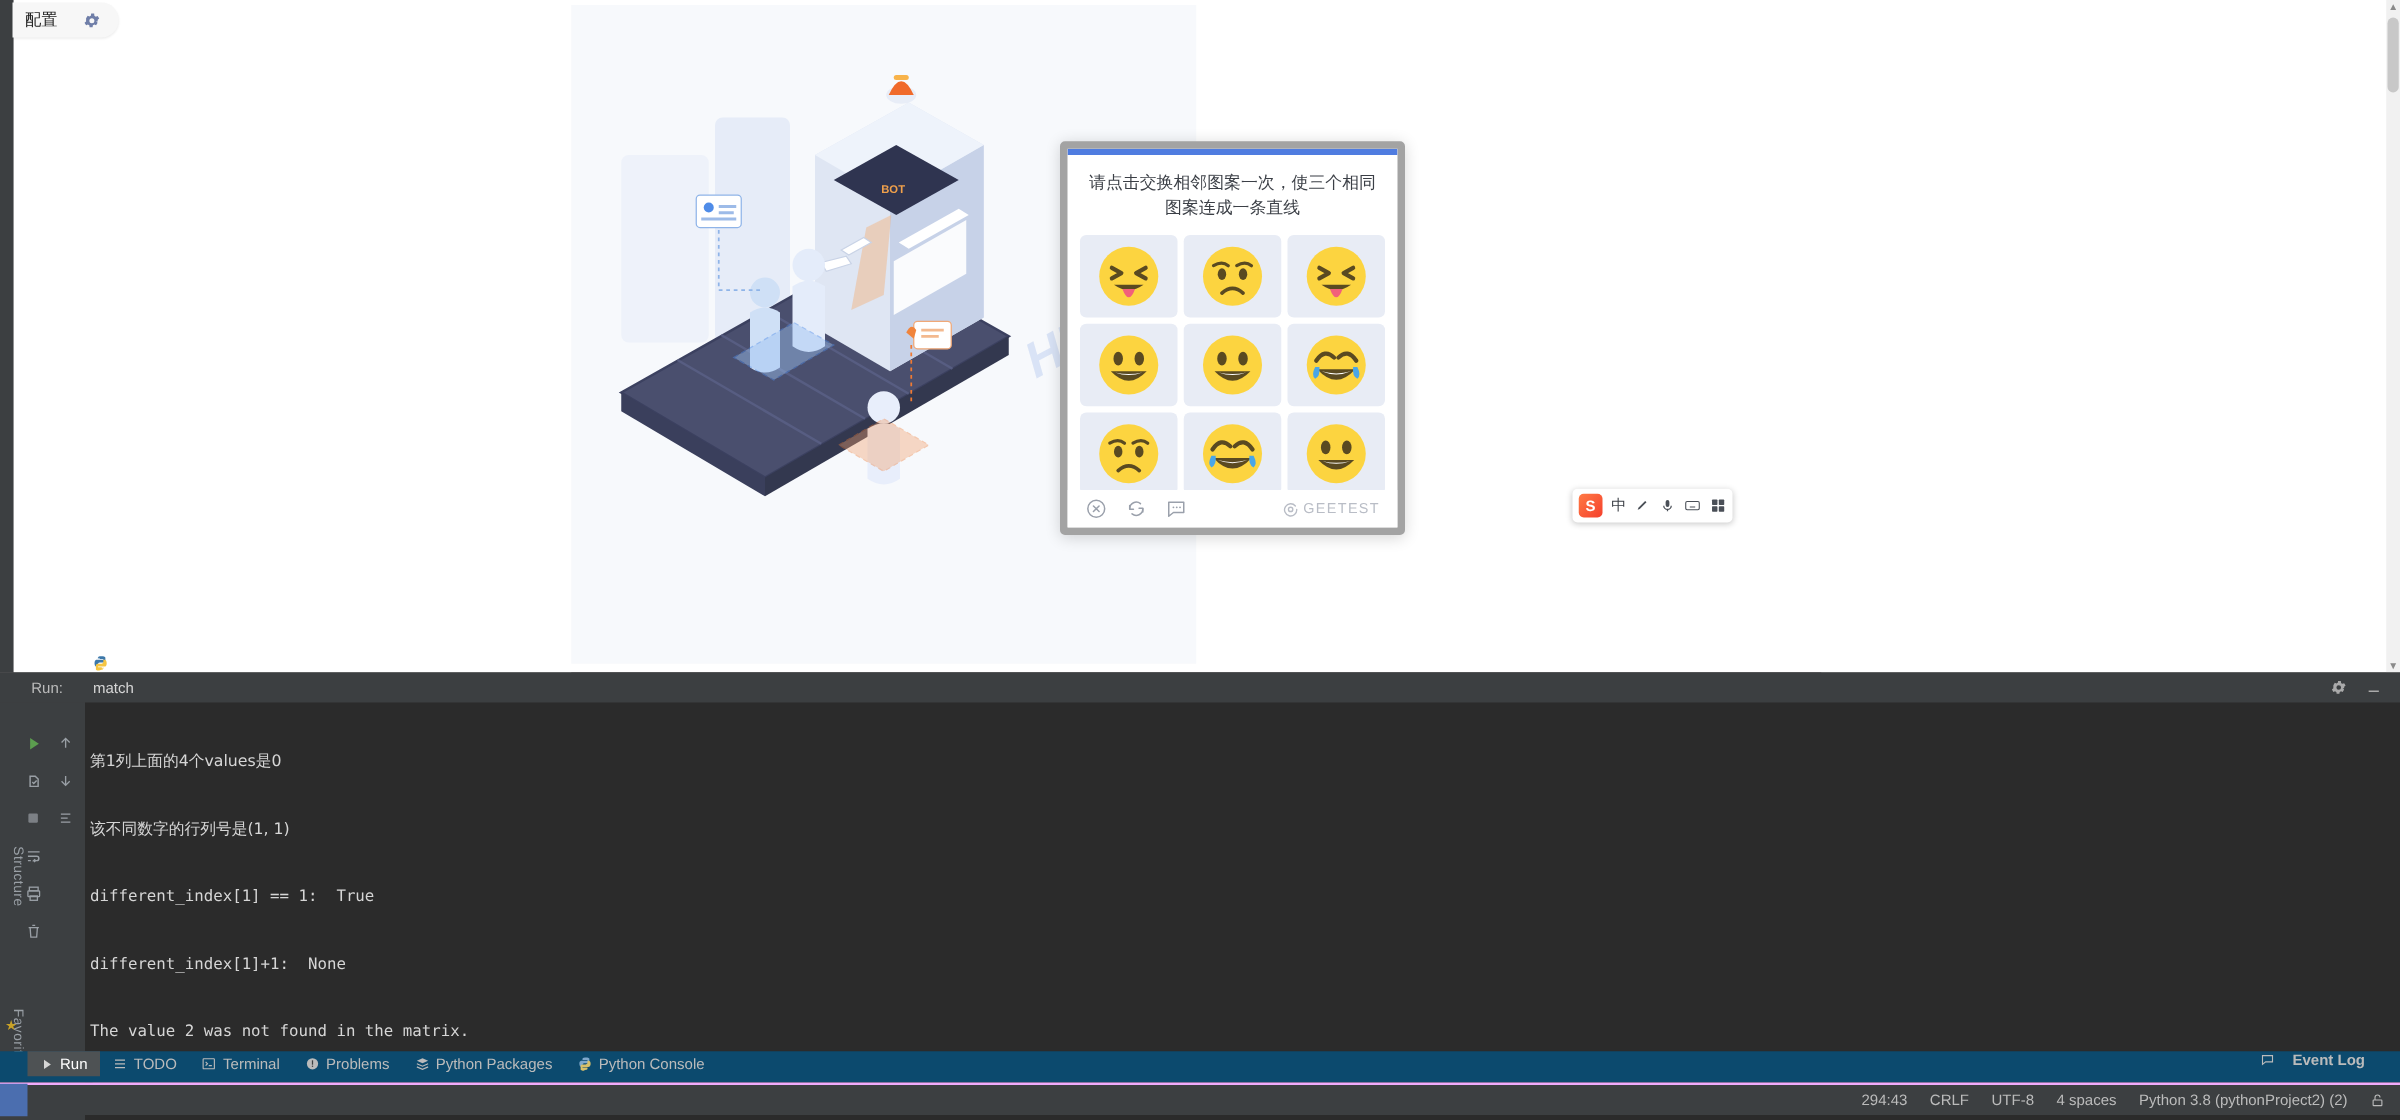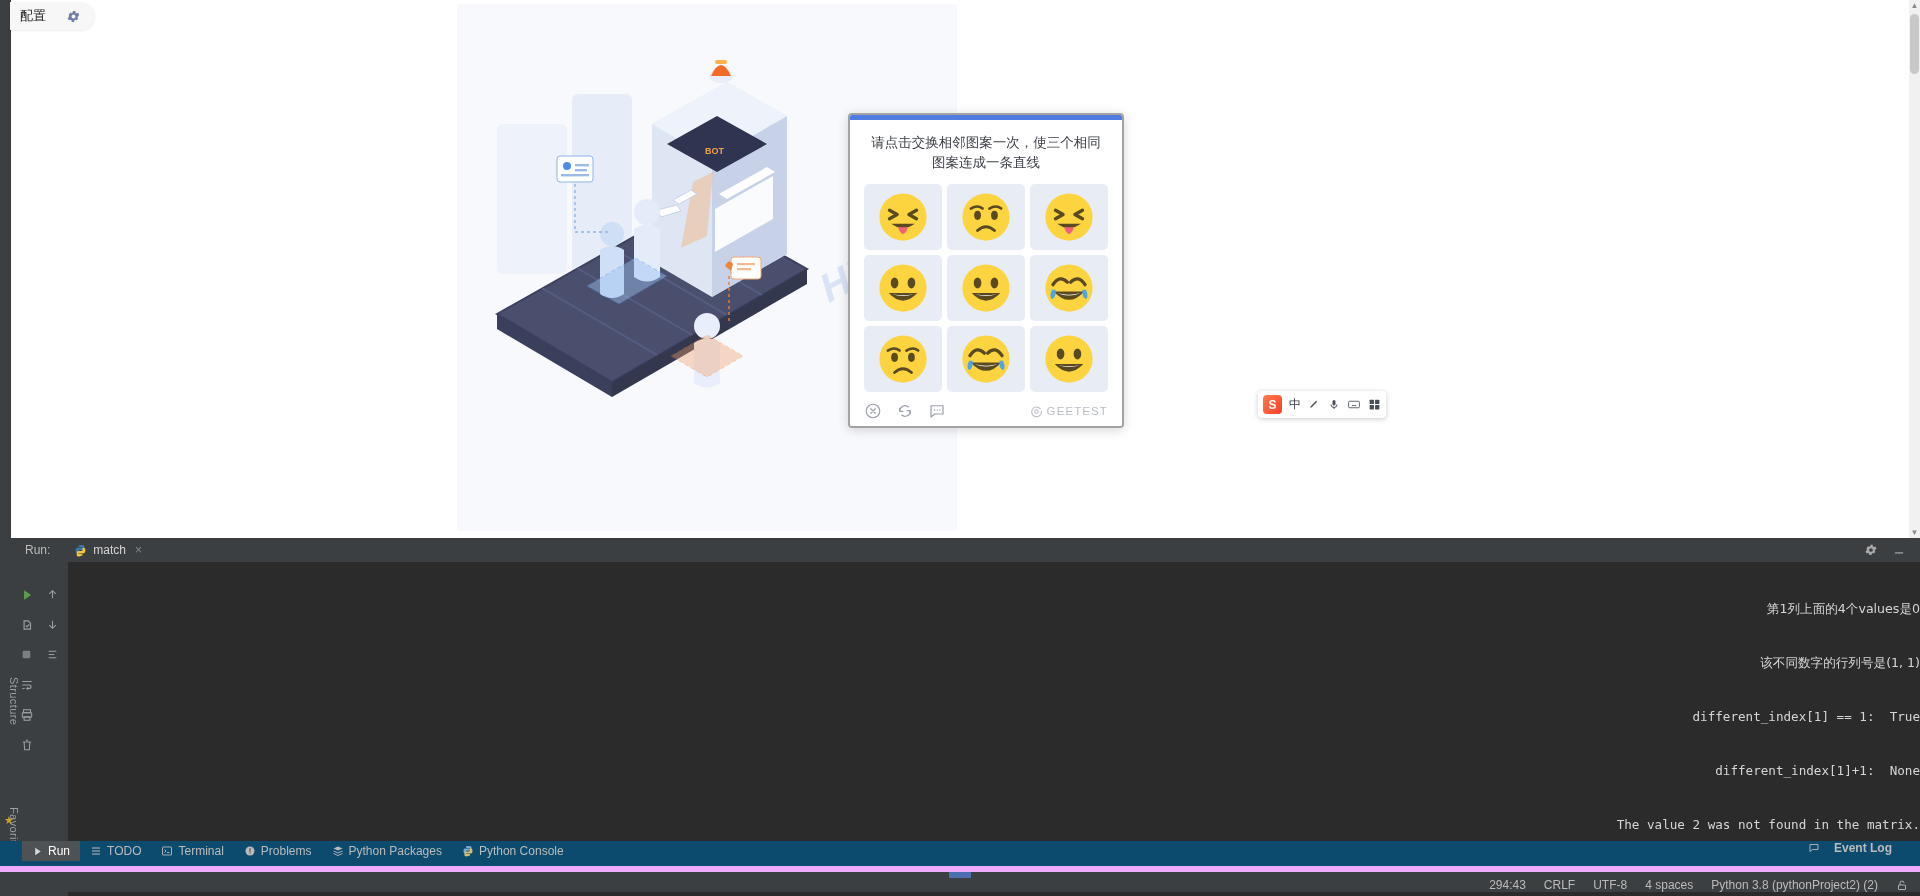--- a/index.html
+++ b/index.html
@@ -55,21 +55,21 @@
   .illustration { position: absolute; left: 0px; top: 0px; width: 500px; height: 527px; }
 
   
   .captcha {
     position: absolute; left: 848px; top: 113px;
     width: 276px; height: 315px;
     background: #ffffff;
     border-radius: 4px;
     box-shadow: 0 2px 12px rgba(0,0,0,.16);
     overflow: hidden;
-    border: 2px solid #a3a3a3;
+    border: 6px solid #a3a3a3;
   }
   .captcha-topbar {
     height: 5px; width: 100%;
     background: #4f7ce0;
   }
   .captcha-title {
     margin: 12px 16px 0 16px;
     font-size: 13.5px; line-height: 20px; color: #3b3f46;
     text-align: center;
     font-family: "DejaVu Sans", "Liberation Sans", sans-serif;
@@ -137,22 +137,22 @@
   
   .ide { position: absolute; left: 0; top: 538px; width: 1920px; height: 354px; background: #3c3f41; }
 
   .run-header {
     position: absolute; left: 0; top: 0; width: 1920px; height: 24px;
     background: #3c3f41; display: flex; align-items: center;
     color: #bbbbbb; font-size: 12px;
   }
   .run-label { margin-left: 25px; color:#bbb; font-size:12px;}
   .run-tab {
-    margin-left: 18px; display: flex; align-items: center; gap: 6px;
-    color: #d6d6d6; font-size: 12px; padding: 2px 6px;
+    margin-left: 18px; display: flex; gap: 6px;
+    color: #d6d6d6; font-size: 12px; padding: 2px 6px; flex-direction: column;
   }
   .py-ico { width: 13px; height: 13px; border-radius: 2px; position:relative; display:inline-block;}
   .tab-close { color:#888; font-size: 12px; margin-left:3px; cursor:pointer;}
   .hdr-right { margin-left: auto; display:flex; align-items:center; gap:14px; padding-right:14px; color:#bbb;}
 
   .left-gutter {
     position: absolute; left: 0; top: 24px; width: 68px; height: 334px;
     background: #3c3f41;
   }
   .gutter-col {
@@ -177,21 +177,21 @@
     position: absolute; left: 68px; top: 24px;
     width: 1852px; height: 334px;
     background: #2b2b2b;
     overflow: hidden;
     font-family: "DejaVu Sans Mono", "Liberation Mono", monospace;
     font-size: 12.6px; line-height: 18px;
     color: #d6d6d6;
     padding: 2px 0 0 4px;
     white-space: pre;
   }
-  .console .ln { height: 18px; white-space: pre; text-align: right; }
+  .console .ln { height: 18px; white-space: pre; }
   .console .cn { font-family: "DejaVu Sans", "Liberation Sans", sans-serif; }
   .console-hscroll {
     position: absolute; left: 74px; bottom: 22px; width: 1840px; height: 9px;
   }
   .console-hthumb {
     position: absolute; left: 0; top: 0; width: 110px; height: 9px;
     background: #5a5d5f; border-radius: 5px;
   }
 
   
@@ -205,22 +205,21 @@
     padding: 3px 10px; cursor: pointer; color:#bbbbbb;
   }
   .tb-item.active { background: #4e5254; color:#ffffff; }
   .tb-right { margin-left:auto; display:flex; align-items:center; gap:14px; padding-right:28px;font-weight:bold;}
 
   
   .statusbar {
     position: absolute; left: 0; bottom: 0; width: 1920px; height: 26px;
     background: #3c3f41; display: flex; align-items: center;
     color: #bbbbbb; font-size: 12px;
-    border-top: 6px solid #f0abfc;
-    flex-direction: column;
+    border-top: 2px solid #f0abfc;
   }
   .sb-left { width: 22px; height:26px; background:#4b6eaf; }
   .sb-right { margin-left: auto; display: flex; align-items: center; gap: 18px; padding-right: 12px; }
 
   .ico-svg { display:block; }
 </style>
 </head>
 <body>
 
 <div id="root">

